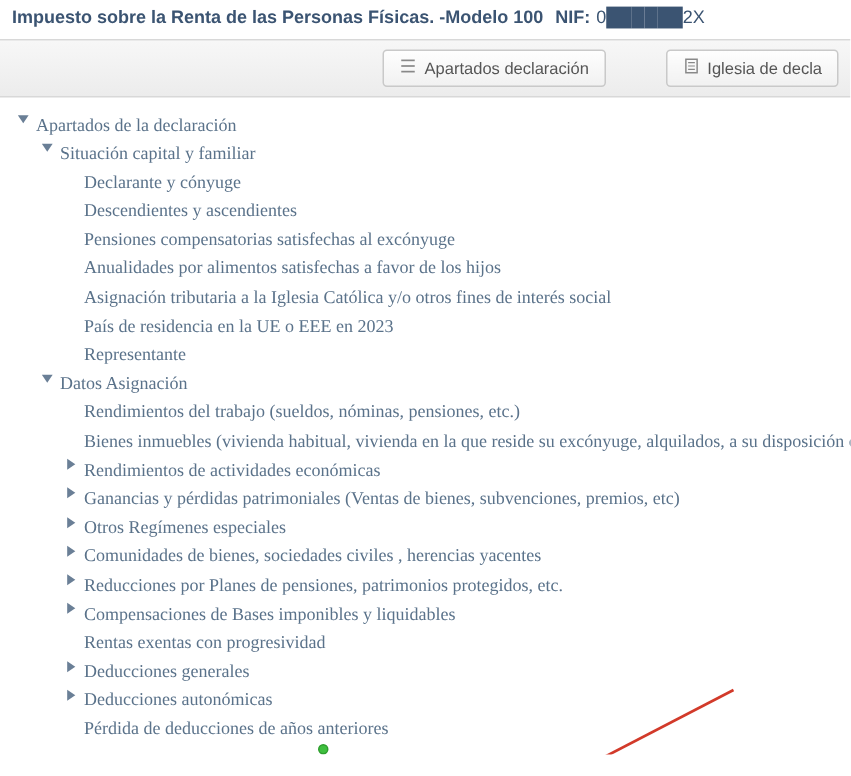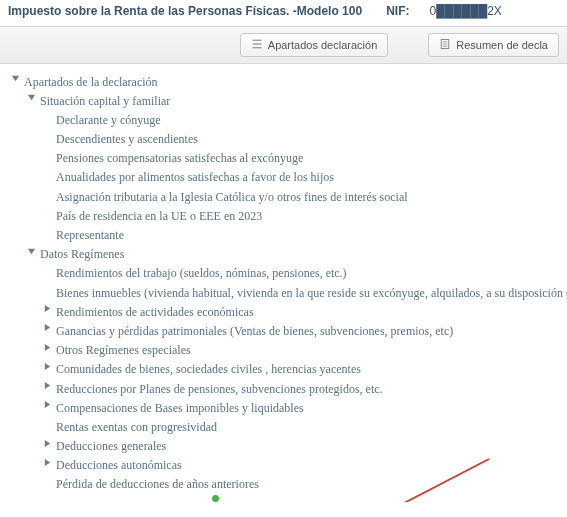--- a/index.html
+++ b/index.html
@@ -10,21 +10,21 @@
     color: #5a728a;
     background: #fff;
     width: 567px;
   }
   .header {
     padding: 4px 8px 2px 8px;
   }
   .header-line {
     display: flex;
     align-items: flex-start;
-    gap: 20px;
+    gap: 4px;
   }
   .title {
     font-weight: 700;
     color: #3b5472;
     font-size: 12px;
   }
   .nif-label { font-weight: 700; color:#3b5472; margin-left:4px;}
   .nif-val { color:#3b5472; letter-spacing:0px;}
   .nif-name { color:#3b5472; margin-left:4px;}
   .toolbar {
@@ -112,21 +112,21 @@
   </div>
   <div class="btn">
     <span>
       <svg viewBox="0 0 16 16">
           <rect x="3" y="2" width="10" height="12" fill="none" stroke="#888" stroke-width="1.3"></rect>
           <line x1="5" y1="5" x2="11" y2="5" stroke="#888"></line>
           <line x1="5" y1="8" x2="11" y2="8" stroke="#888"></line>
           <line x1="5" y1="11" x2="11" y2="11" stroke="#888"></line>
         </svg>
     </span>
-    <span>Resumen de decla</span>
+    <span>Iglesia de decla</span>
   </div>
 </div>
 
 <div class="tree-wrap">
   <div class="tree">
     <ul>
       <li>
         <div class="row">
           <span class="toggle">
               <svg viewBox="0 0 10 10">
@@ -192,21 +192,21 @@
             </ul>
           </li>
 
           <li>
             <div class="row">
               <span class="toggle">
                   <svg viewBox="0 0 10 10">
                     <polygon points="1,2 9,2 5,8" fill="#6a7f96"></polygon>
                   </svg>
                 </span>
-              <span class="lbl">Datos Regímenes</span>
+              <span class="lbl">Datos Asignación</span>
             </div>
             <ul>
               <li>
                   <div class="row">
                     <span class="spacer"></span>
                     <span class="lbl">Rendimientos del trabajo (sueldos, nóminas, pensiones, etc.)</span>
                   </div>
                 </li>
               <li>
                   <div class="row">
@@ -254,21 +254,21 @@
                     <span class="lbl">Comunidades de bienes, sociedades civiles , herencias yacentes</span>
                   </div>
                 </li>
               <li>
                   <div class="row">
                     <span class="toggle">
                       <svg viewBox="0 0 10 10">
                         <polygon points="2,1 8,5 2,9" fill="#6a7f96"></polygon>
                       </svg>
                     </span>
-                    <span class="lbl">Reducciones por Planes de pensiones, subvenciones protegidos, etc.</span>
+                    <span class="lbl">Reducciones por Planes de pensiones, patrimonios protegidos, etc.</span>
                   </div>
                 </li>
               <li>
                   <div class="row">
                     <span class="toggle">
                       <svg viewBox="0 0 10 10">
                         <polygon points="2,1 8,5 2,9" fill="#6a7f96"></polygon>
                       </svg>
                     </span>
                     <span class="lbl">Compensaciones de Bases imponibles y liquidables</span>

